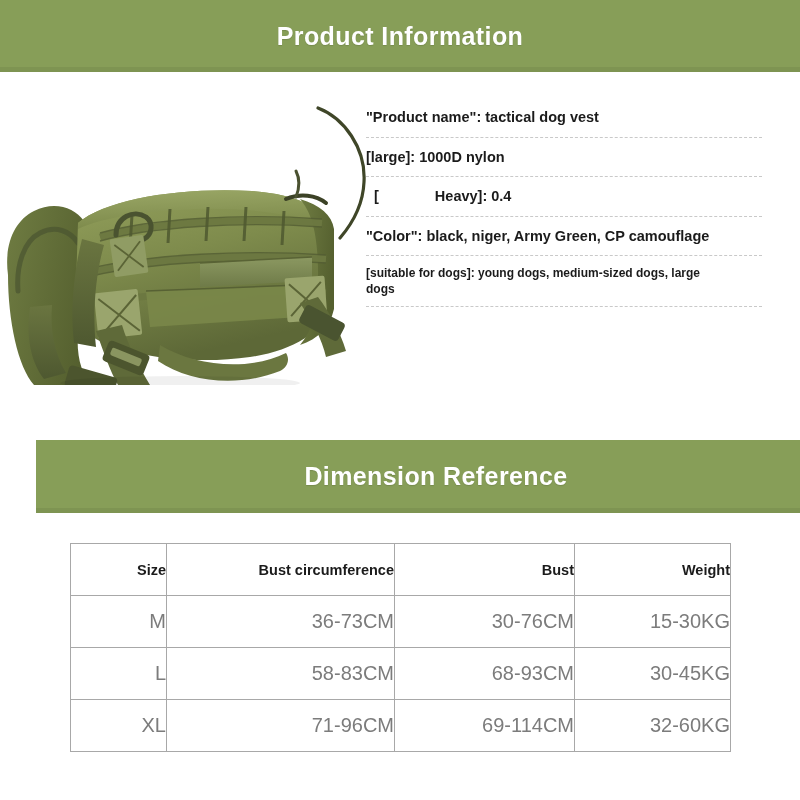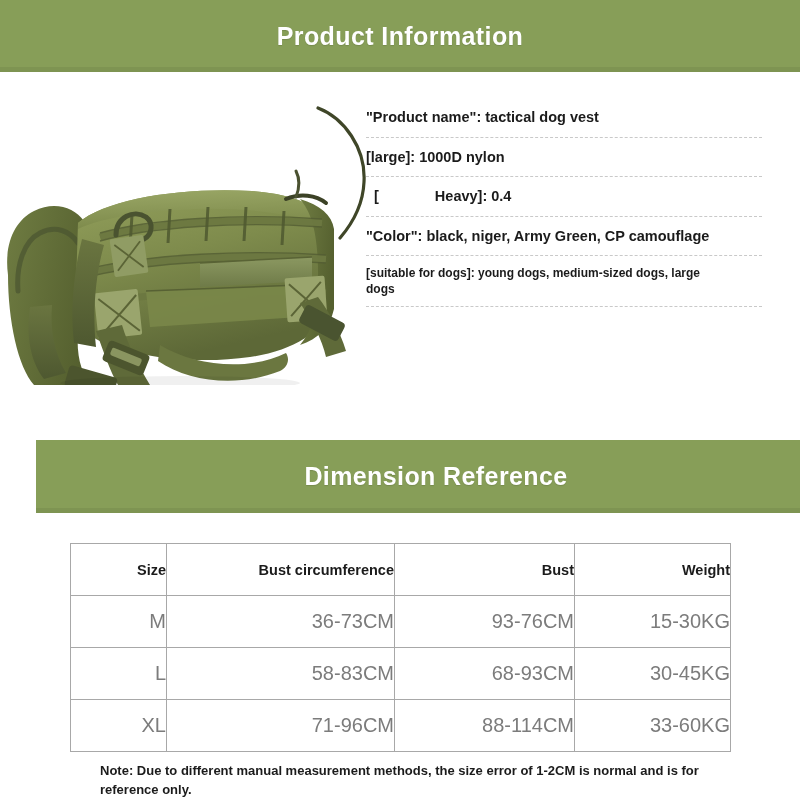--- a/index.html
+++ b/index.html
@@ -301,34 +301,33 @@
           <th>Size</th>
           <th>Bust circumference</th>
           <th>Bust</th>
           <th>Weight</th>
         </tr>
       </thead>
       <tbody>
         <tr>
           <td>M</td>
           <td>36-73CM</td>
-          <td>93-76CM</td>
+          <td>30-76CM</td>
           <td>15-30KG</td>
         </tr>
         <tr>
           <td>L</td>
           <td>58-83CM</td>
           <td>68-93CM</td>
           <td>30-45KG</td>
         </tr>
         <tr>
           <td>XL</td>
           <td>71-96CM</td>
-          <td>88-114CM</td>
-          <td>33-60KG</td>
+          <td>69-114CM</td>
+          <td>32-60KG</td>
         </tr>
       </tbody>
     </table>
   </div>
 
-  <div class="table-note">Note: Due to different manual measurement methods, the size error of 1-2CM is normal and is for reference only.</div>
 
 </div>
 
 </body></html>

